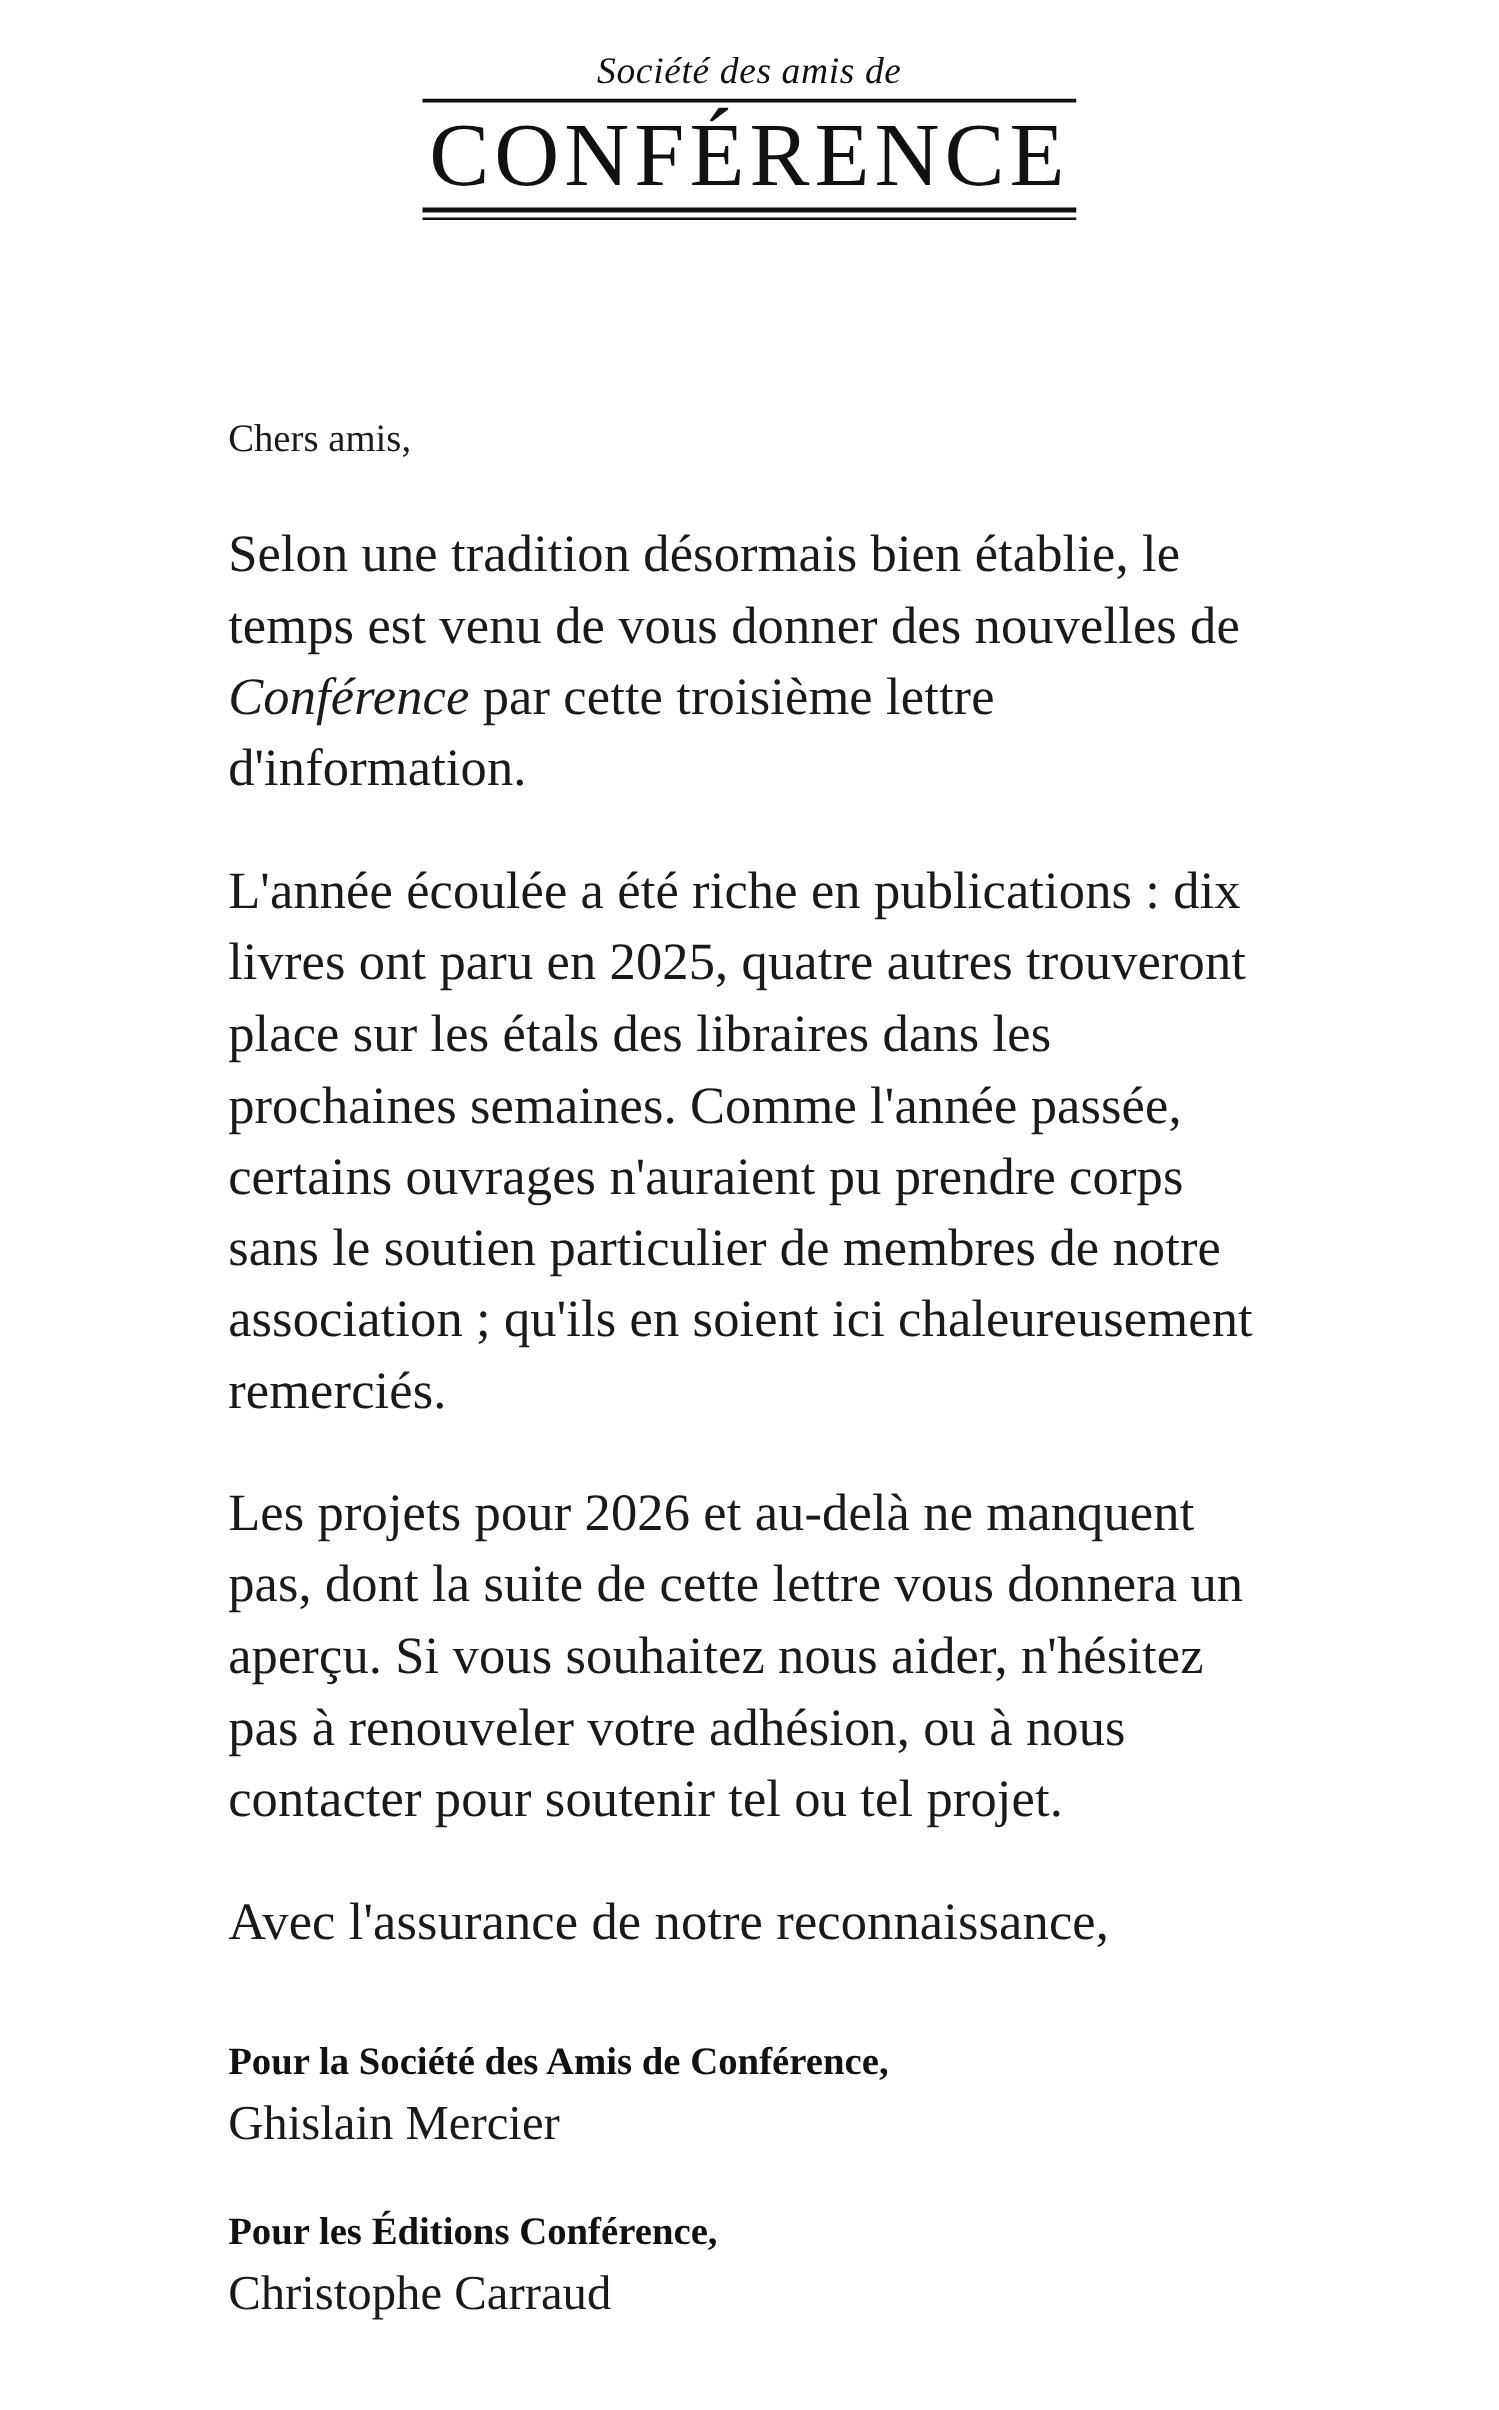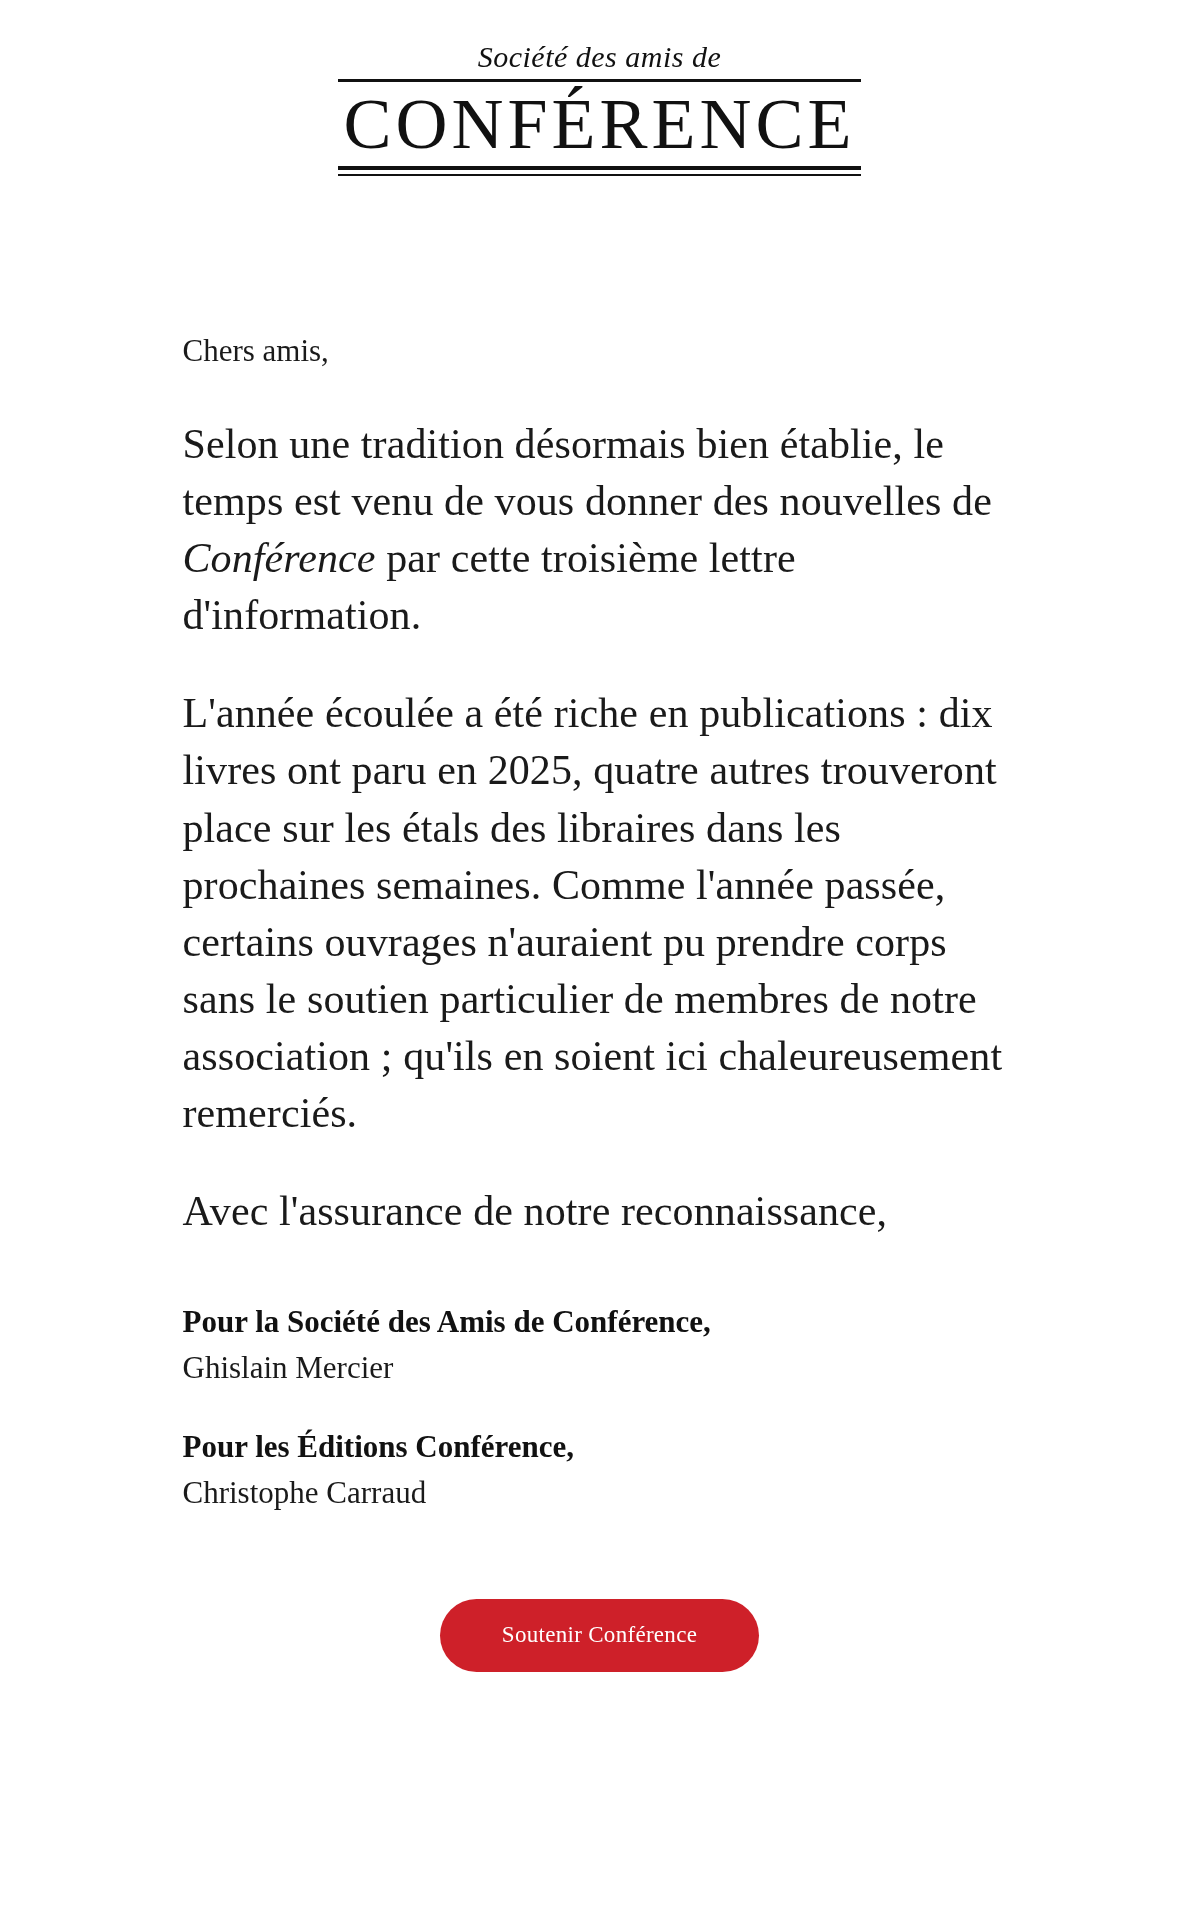--- a/index.html
+++ b/index.html
@@ -102,21 +102,21 @@
   .sig-group { margin-bottom: 38px; }
   .sig-group:last-child { margin-bottom: 0; }
   .sig-heading {
     font-size: 31px;
     font-weight: 700;
     line-height: 1.34;
     color: #111111;
     margin: 0 0 4px 0;
   }
   .sig-name {
-    font-size: 31px;
+    font-size: 39px;
     font-weight: 400;
     line-height: 1.34;
     color: #1a1a1a;
     margin: 0;
   }
 
   
   .cta-wrap {
     text-align: center;
     padding: 86px 0 60px 0;
@@ -153,20 +153,21 @@
 
   <main class="letter">
     <div class="letter-top-space"></div>
 
     <p class="salutation">Chers amis,</p>
 
     <p class="para"><span>Selon une tradition désormais bien établie, le temps est venu de vous donner des nouvelles de </span><em>Conférence</em><span> par cette troisième lettre d'information.</span></p>
 
     <p class="para">L'année écoulée a été riche en publications : dix livres ont paru en 2025, quatre autres trouveront place sur les étals des libraires dans les prochaines semaines. Comme l'année passée, certains ouvrages n'auraient pu prendre corps sans le soutien particulier de membres de notre association ; qu'ils en soient ici chaleureusement remerciés.</p>
 
+    <p class="para">Les projets pour 2026 et au-delà ne manquent pas, dont la suite de cette lettre vous donnera un aperçu. Si vous souhaitez nous aider, n'hésitez pas à renouveler votre adhésion, ou à nous contacter pour soutenir tel ou tel projet.</p>
 
 
     <p class="para tight">Avec l'assurance de notre reconnaissance,</p>
 
     <div class="sig-block">
       <div class="sig-group">
         <p class="sig-heading">Pour la Société des Amis de Conférence,</p>
         <p class="sig-name">Ghislain Mercier</p>
       </div>
       <div class="sig-group">

